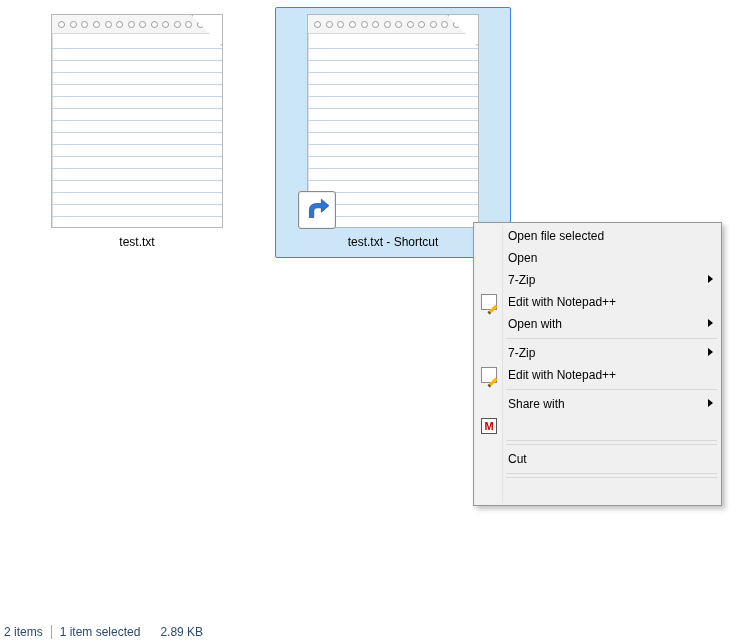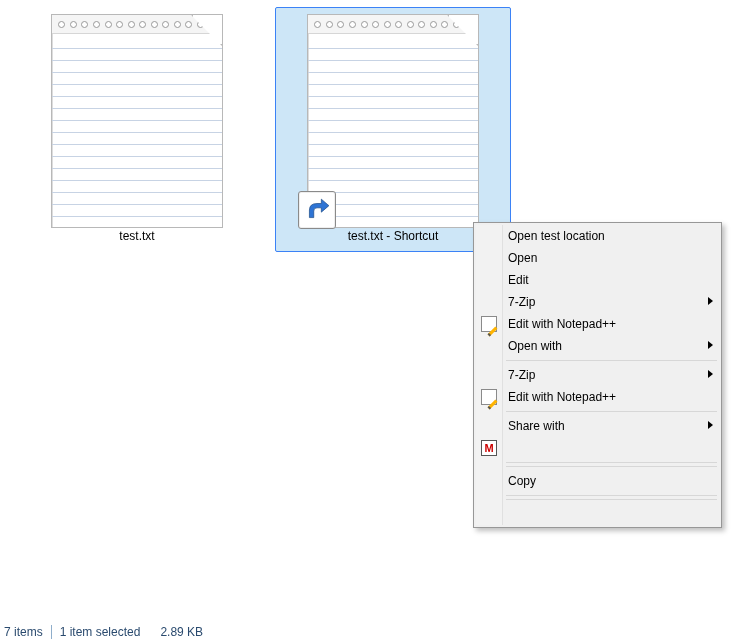--- a/index.html
+++ b/index.html
@@ -27,21 +27,21 @@
     text-align: center;
     padding: 6px 2px 8px 2px;
   }
   .item.selected {
     background: #cde6f7;
     border: 1px solid #3b82f6;
     border-radius: 2px;
     text-align: center;
   }
   .item .label {
-    margin-top: 0;
+    margin-top: 6px;
     font-size: 12px;
     color: #000;
   }
   .thumb-wrap {
     position: relative;
     width: 190px;
     height: 215px;
     margin: 0 auto;
   }
   
@@ -289,41 +289,40 @@
           <path d="M5 19 L5 12 Q5 6 12 6 L16 6 L16 2 L23 8 L16 14 L16 10 L12 10 Q9 10 9 13 L9 19 Z" fill="#2e74d4" stroke="#12427f" stroke-width="0.6"></path>
         </svg>
       </div>
     </div>
     <div class="label">test.txt - Shortcut</div>
   </div>
 
   <div class="menu" id="menu" style="left:473px; top:222px;">
     <div class="icon-col"></div>
 
-      <div class="menu-item"><span>Open test location</span></div>
+      <div class="menu-item"><span>Open file selected</span></div>
       <div class="menu-item"><span>Open</span></div>
-      <div class="menu-item"><span>Edit</span></div>
       <div class="menu-item"><span>7-Zip</span><span class="submenu-arrow"></span></div>
       <div class="menu-item"><span>Edit with Notepad++</span><span class="mi-icon notepadpp-icon"></span></div>
       <div class="menu-item"><span>Open with</span><span class="submenu-arrow"></span></div>
       <div class="menu-sep"></div>
       <div class="menu-item"><span>7-Zip</span><span class="submenu-arrow"></span></div>
       <div class="menu-item"><span>Edit with Notepad++</span><span class="mi-icon notepadpp-icon"></span></div>
       <div class="menu-sep"></div>
       <div class="menu-item"><span>Share with</span><span class="submenu-arrow"></span></div>
       <div class="menu-item"><span class="mi-icon malwarebytes-icon">M</span></div>
       <div class="menu-sep"></div>
       <div class="menu-sep"></div>
-      <div class="menu-item"><span>Copy</span></div>
+      <div class="menu-item"><span>Cut</span></div>
       <div class="menu-sep"></div>
       <div class="menu-sep"></div>
       <div class="menu-item"></div>
     </div>
 
   <div class="statusbar">
-    <span>7 items</span>
+    <span>2 items</span>
     <span class="divider"></span>
     <span>1 item selected</span>
     <span style="width:4px;"></span>
     <span>2.89 KB</span>
   </div>
 
 </div>
 
 </body></html>

